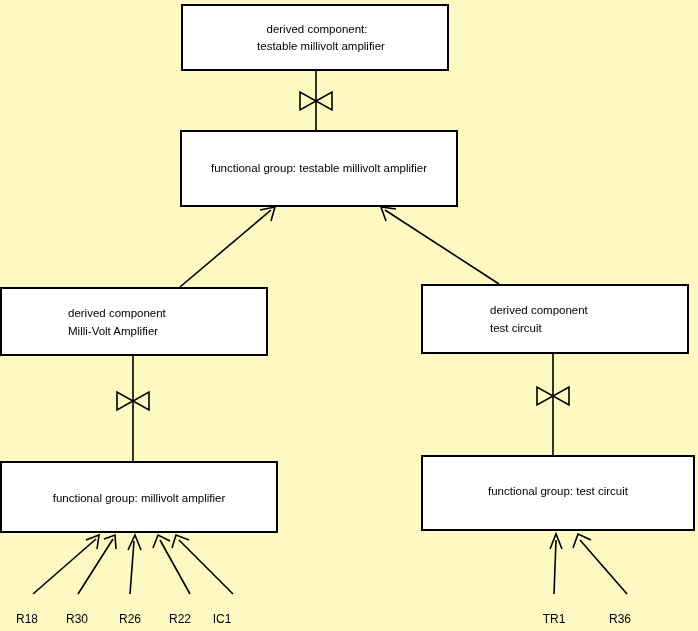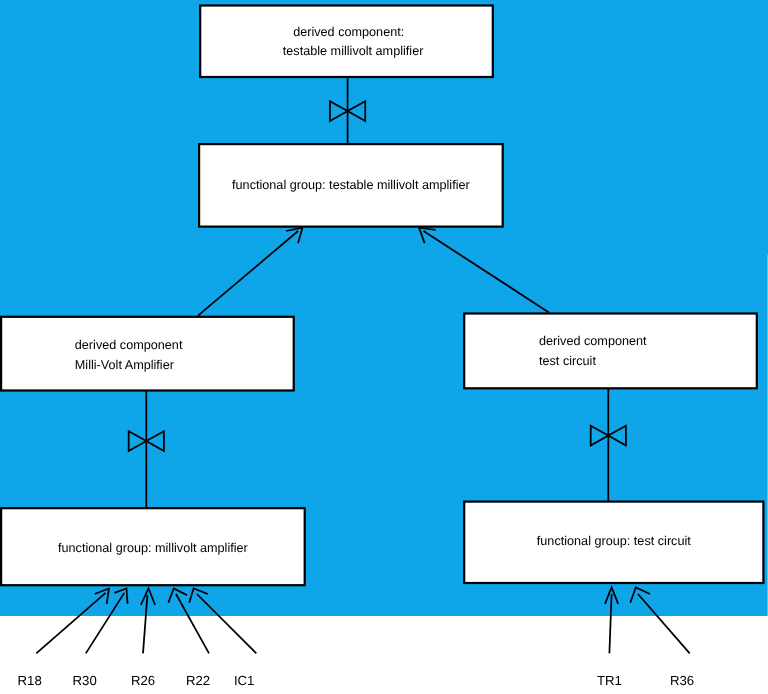--- a/index.html
+++ b/index.html
@@ -9,22 +9,22 @@
   }
   body {
     width: 698px;
     height: 631px;
     font-family: "Liberation Sans", sans-serif;
     overflow: hidden;
   }
   #diagram-root {
     position: relative;
     width: 698px;
-    height: 560px;
-    background: #0ea5e9;
+    height: 631px;
+    background: #fef9c3;
   }
   svg#diagram {
     display: block;
     width: 698px;
     height: 631px;
   }
   .box-rect {
     fill: #ffffff;
     stroke: #000000;
     stroke-width: 2;

